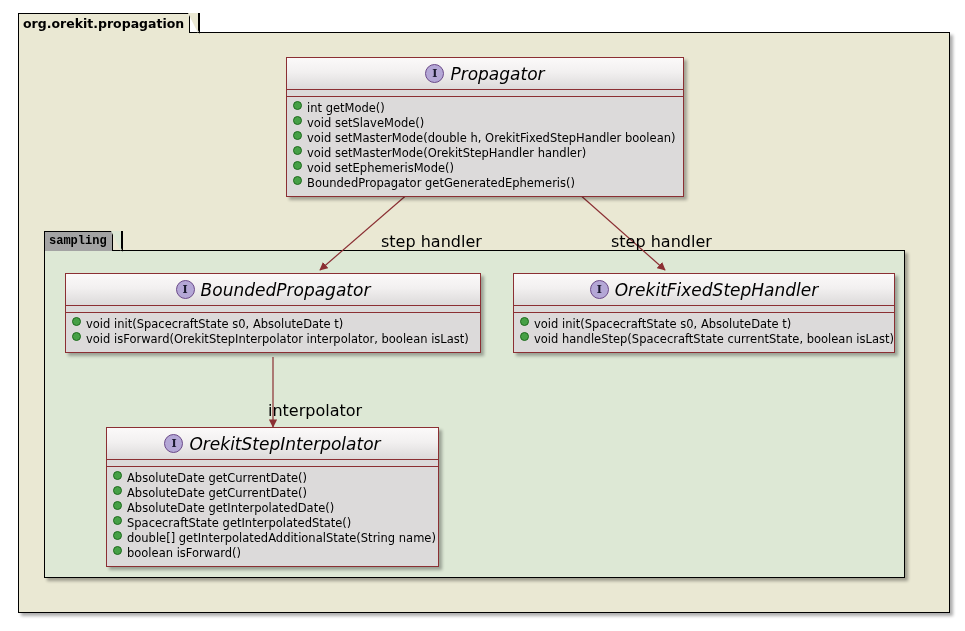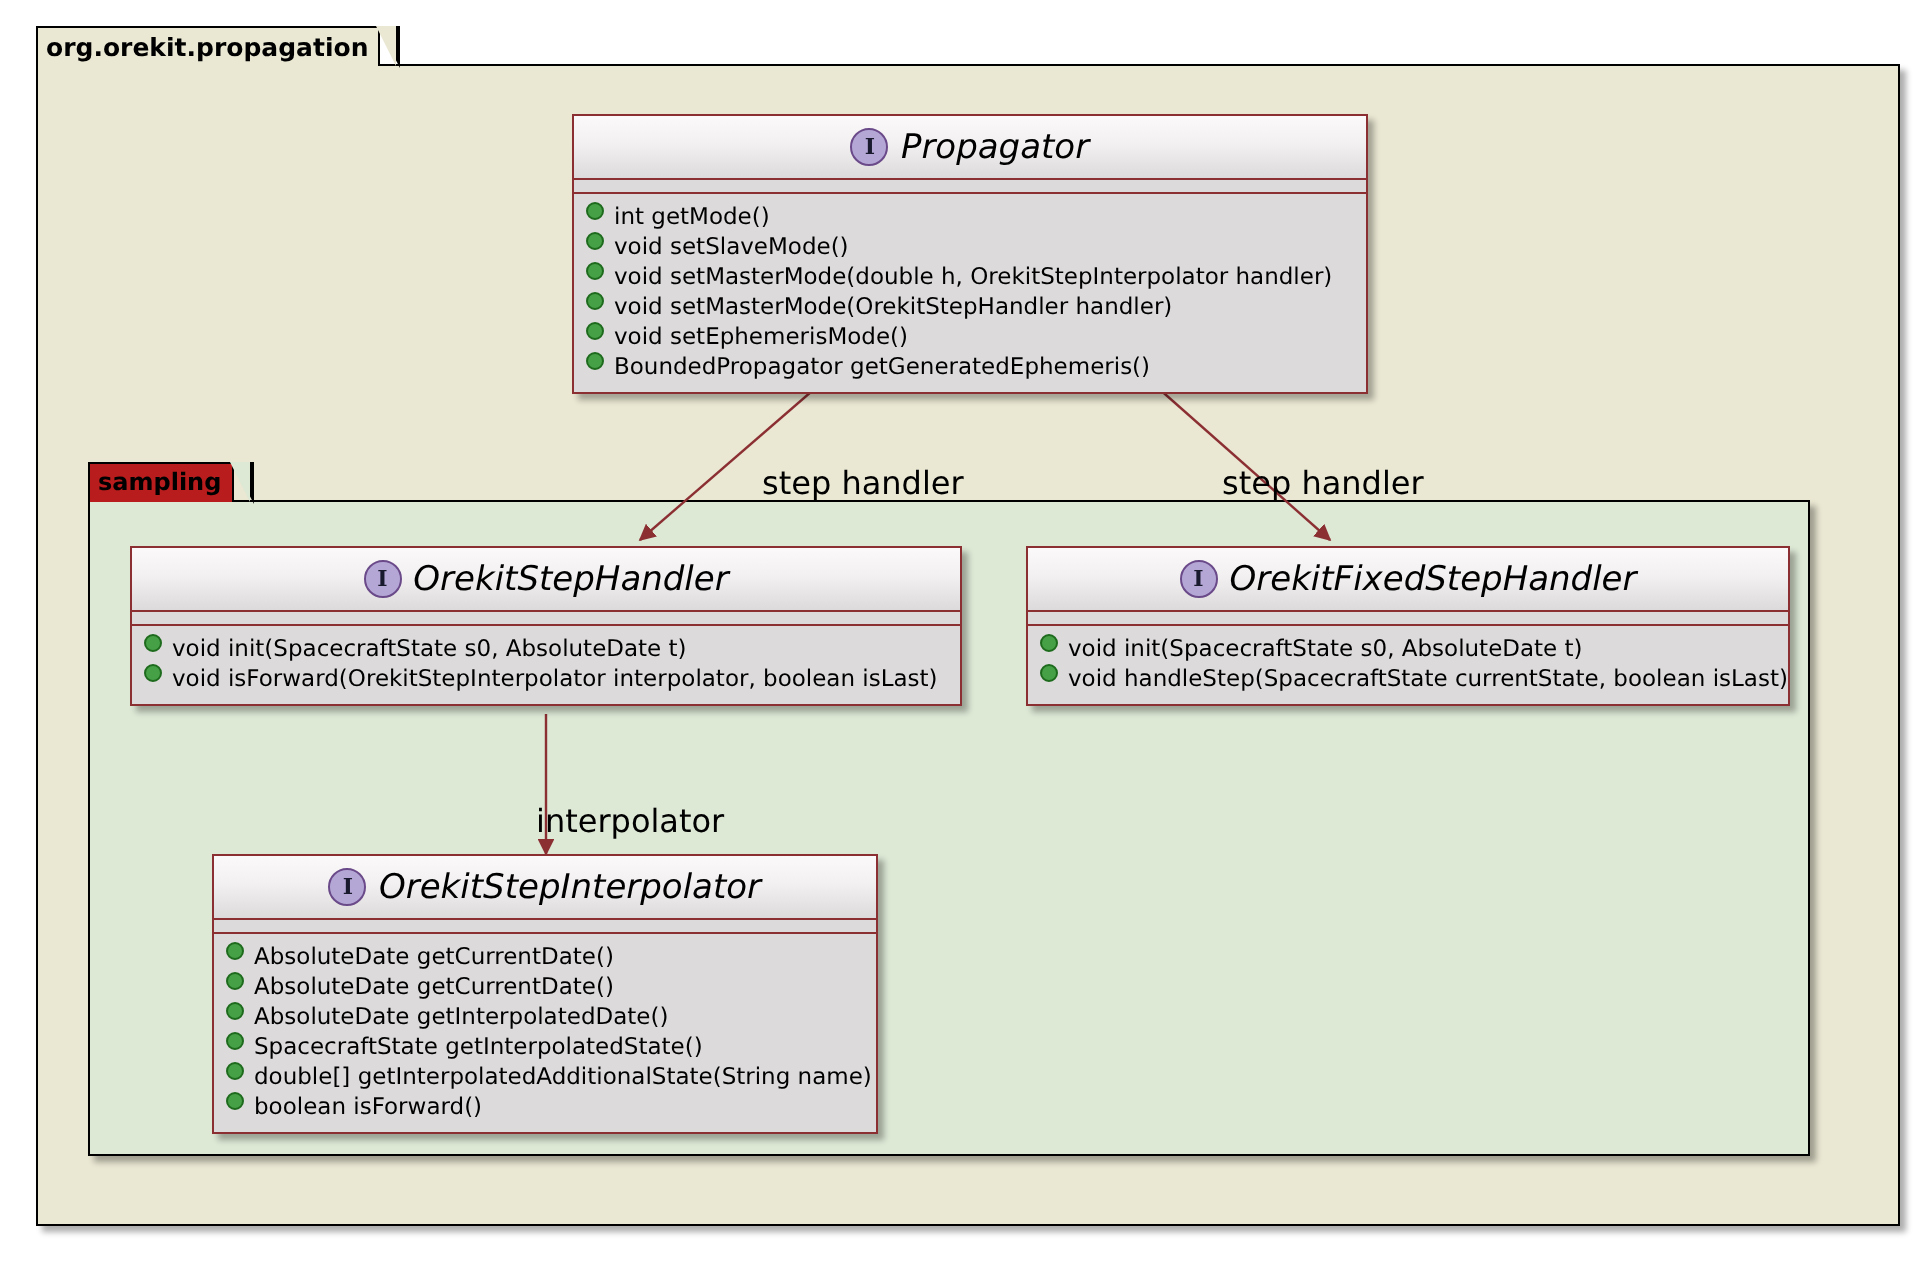--- a/index.html
+++ b/index.html
@@ -75,21 +75,22 @@
     border-top: 20px solid #EAE8D3;
     z-index: 1;
   }
   .tab-outer {
     left: 18px; top: 13px;
     font-size: 12.5px;
   }
   .tab-inner {
     left: 44px; top: 231px;
     font-size: 12px;
-    background: #b91c1c;
+    background: #a3a3a3;
+    font-family: Liberation Mono, monospace;
   }
   .tab-inner::before { border-top-color: #DDE8D5; }
 
   
   .cls {
     position: absolute;
     box-sizing: border-box;
     border: 1px solid #8B2F33;
     background: #DCDADA;
     box-shadow: 3px 3px 3px rgba(0,0,0,0.30);
@@ -208,41 +209,41 @@
       <div class="member">
         <span class="dot-public"></span>
         <span>int getMode()</span>
       </div>
       <div class="member">
         <span class="dot-public"></span>
         <span>void setSlaveMode()</span>
       </div>
       <div class="member">
         <span class="dot-public"></span>
-        <span>void setMasterMode(double h, OrekitStepInterpolator handler)</span>
+        <span>void setMasterMode(double h, OrekitFixedStepHandler boolean)</span>
       </div>
       <div class="member">
         <span class="dot-public"></span>
         <span>void setMasterMode(OrekitStepHandler handler)</span>
       </div>
       <div class="member">
         <span class="dot-public"></span>
         <span>void setEphemerisMode()</span>
       </div>
       <div class="member">
         <span class="dot-public"></span>
         <span>BoundedPropagator getGeneratedEphemeris()</span>
       </div>
     </div>
   </div>
 
   <div class="cls" style="left:65px; top:273px; width:416px;">
     <div class="cls-title">
       <span class="iface-icon">I</span>
-      <span class="cls-name">OrekitStepHandler</span>
+      <span class="cls-name">BoundedPropagator</span>
     </div>
     <div class="cls-sep"></div>
     <div class="cls-body">
       <div class="member">
         <span class="dot-public"></span>
         <span>void init(SpacecraftState s0, AbsoluteDate t)</span>
       </div>
       <div class="member">
         <span class="dot-public"></span>
         <span>void isForward(OrekitStepInterpolator interpolator, boolean isLast)</span>

